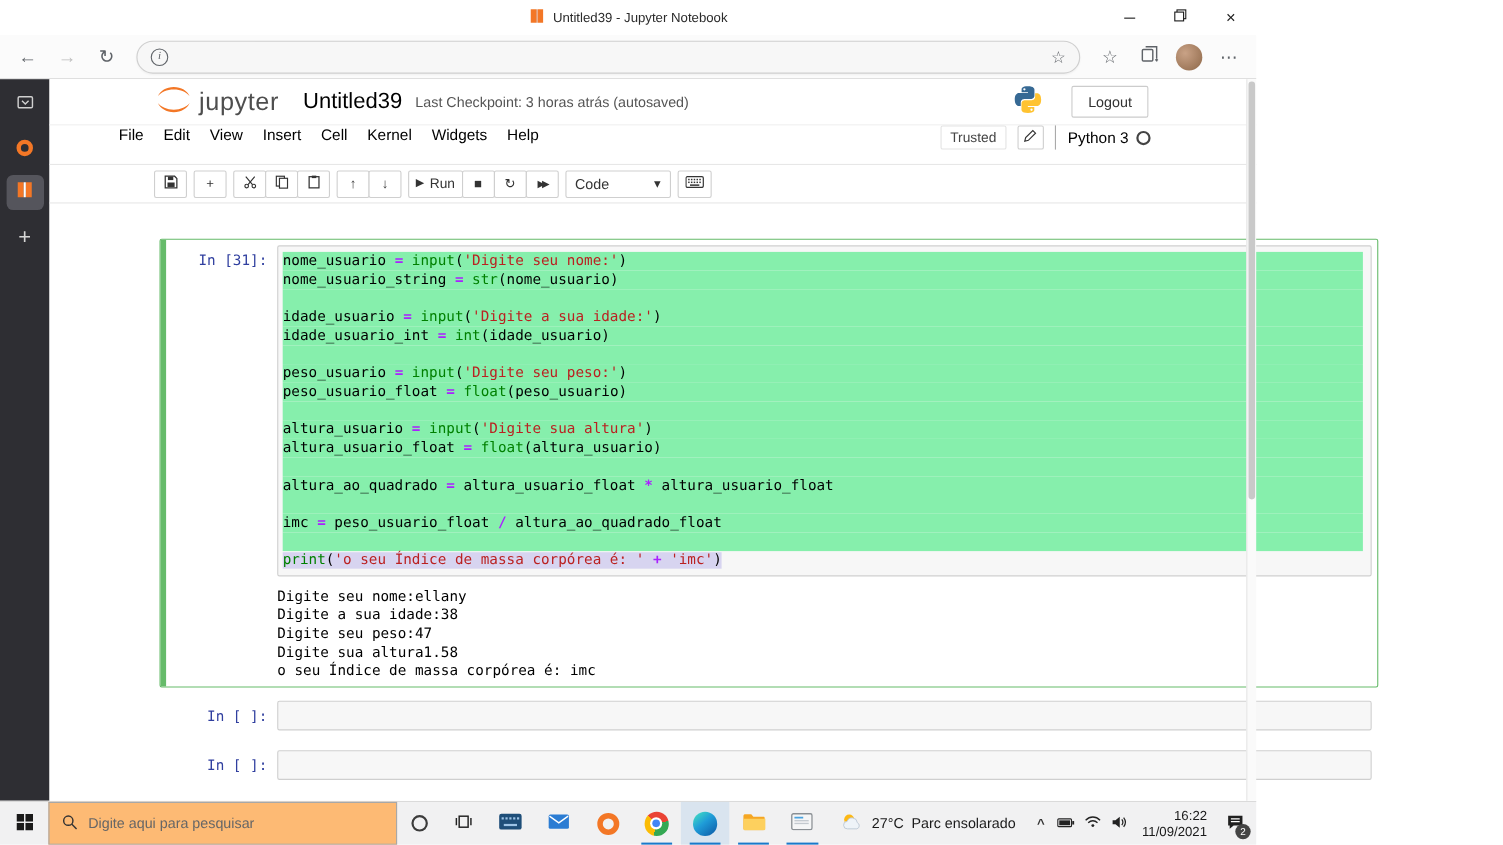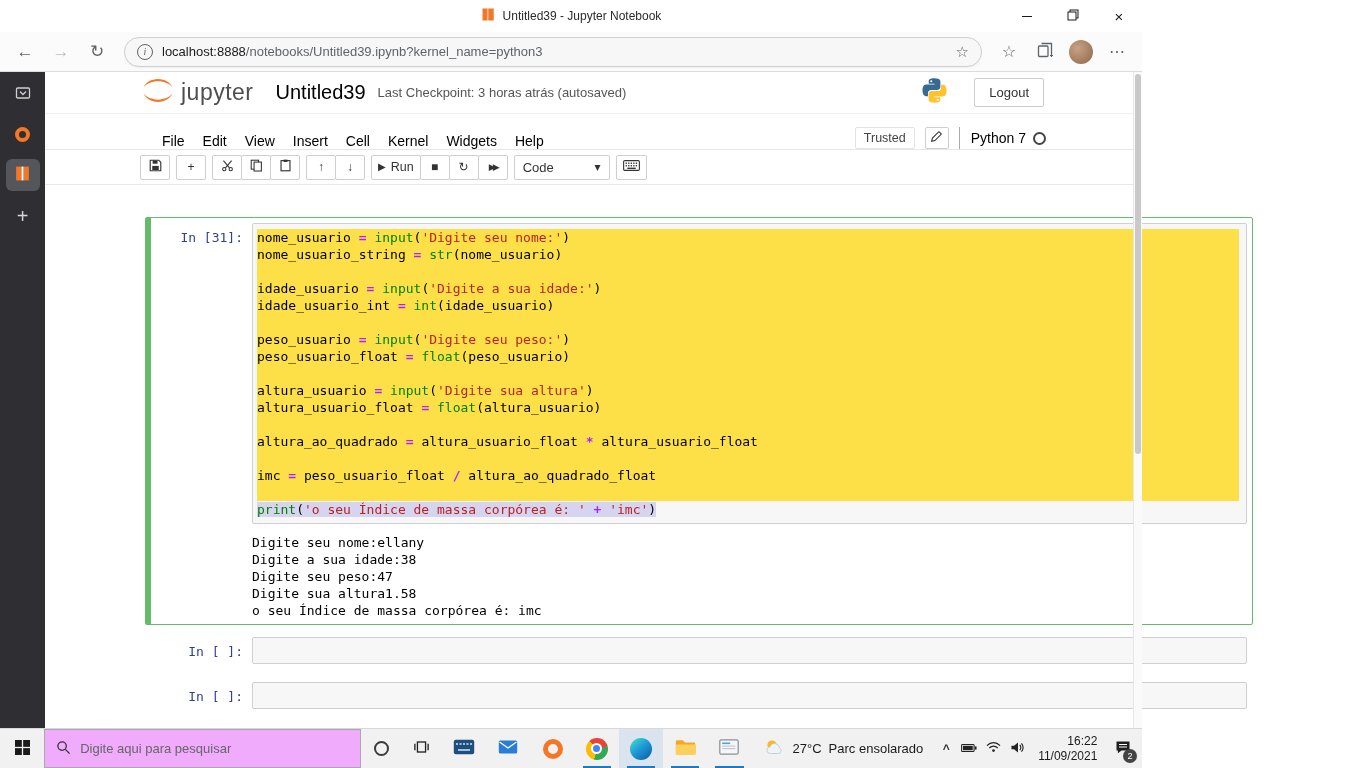--- a/index.html
+++ b/index.html
@@ -55,25 +55,25 @@
   .jp-header { height:42px; flex:none; display:flex; align-items:center;
                padding-left:95px; padding-right:98px; border-bottom:1px solid #f0f0f0; }
   .jlogo { display:flex; align-items:center; gap:5px; }
   .jlogo-text { font-size:23px; color:#4e4e4e; letter-spacing:.5px; }
   .nb-title { margin-left:22px; font-size:20px; color:#000; }
   .checkpoint { margin-left:12px; font-size:13px; color:#555; }
   .hdr-right { margin-left:auto; display:flex; align-items:center; gap:26px; }
   .logout-btn { font-size:13px; color:#333; background:#fff; border:1px solid #ccc;
                 border-radius:2px; padding:6px 14px; }
 
-  .jp-menubar { height:36px; flex:none; display:flex; align-items:flex-end;
-                padding-left:108px; padding-right:96px; border-bottom:1px solid #e7e7e7;
+  .jp-menubar { height:36px; flex:none; display:flex; align-items:flex-start;
+                padding-left:54px; padding-right:96px; border-bottom:1px solid #e7e7e7;
                 font-size:14px; }
   .menu-item { padding:0 9px; color:#000; }
-  .menubar-right { margin-left:auto; display:flex; align-items:center; gap:10px;margin-top:38px; }
+  .menubar-right { margin-left:auto; display:flex; align-items:center; gap:10px; }
   .trusted { font-size:12.5px; color:#444; border:1px solid #e3e3e3; border-radius:2px; padding:3px 8px; }
   .pencil-box { width:24px; height:22px; border:1px solid #cfcfcf; border-radius:2px;
                 display:flex; align-items:center; justify-content:center; }
   .kernel-ind { display:flex; align-items:center; gap:7px; border-left:1px solid #aaa;
                 padding-left:11px; height:22px; }
   .kernel-name { font-size:14px; color:#000; }
   .kernel-circle { width:13px; height:13px; border:2px solid #444; border-radius:50%; }
 
   .jp-toolbar { height:35px; flex:none; display:flex; align-items:center;
                 padding-left:95px; gap:6px; border-bottom:1px solid #e7e7e7; }
@@ -97,42 +97,42 @@
   .input-row, .output-row { display:flex; }
   .output-row { margin-top:7px; }
   .prompt { flex:none; width:101px; text-align:right; padding-right:9px; padding-top:6px;
             font-family:"DejaVu Sans Mono", monospace; font-size:13px; line-height:17px; color:#303f9f;
             white-space:pre; }
   .input-area { flex:1; border:1px solid #cfcfcf; border-radius:2px; background:#f7f7f7;
                 padding:5px 7px 5px 4px; }
   .input-area.empty { height:27px; }
   .cm-line { font-family:"DejaVu Sans Mono", monospace; font-size:13px; line-height:17px;
              min-height:17px; white-space:pre; }
-  .sel-full { background:#fde047; }
+  .sel-full { background:#86efac; }
   .sel-text { background:#d7d4f0; }
   .tk-n { color:#000; }
   .tk-o { color:#aa22ff; font-weight:bold; }
   .tk-b { color:#008000; }
   .tk-s { color:#ba2121; }
   .tk-p { color:#000; }
   .output-area { flex:1; padding-top:3px; }
   .output-area pre { font-family:"DejaVu Sans Mono", monospace; font-size:13px; line-height:17px;
                      color:#000; white-space:pre; }
 
   
   .pg-scroll { position:absolute; top:0; right:0; bottom:0; width:9px; background:#fafafa;
                border-left:1px solid #e6e6e6; }
   .pg-thumb { position:absolute; top:2px; left:1px; width:6px; height:380px; background:#c9c9c9; border-radius:3px; }
 
   
   .taskbar { height:40px; flex:none; background:#f1f1f2; border-top:1px solid #d8d8d8;
              display:flex; align-items:stretch; font-size:12px; color:#1a1a1a; }
   .tk-cell { display:flex; align-items:center; justify-content:center; }
   .start { width:48px; }
-  .tsearch { width:342px; background:#f0abfc; border:1px solid #a8a8a8; display:flex; align-items:center;
+  .tsearch { width:342px; background:#fdba74; border:1px solid #a8a8a8; display:flex; align-items:center;
              padding:0 11px; gap:9px; }
   .tsearch-text { font-size:13px; color:#666; white-space:nowrap; }
   .tk-btn { width:44px; }
   .cortana-ring { width:15px; height:15px; border:2px solid #3c3c3c; border-radius:50%; }
   .app { width:48px; position:relative; }
   .app.running::after { content:""; position:absolute; left:8px; right:8px; bottom:0; height:2px; background:#1979ca; }
   .app.active { background:#d9e4ef; }
   .jring { width:20px; height:20px; border:5px solid #f37726; border-radius:50%; }
   .chrome { width:22px; height:22px; border-radius:50%; display:flex; align-items:center; justify-content:center;
             background:conic-gradient(from -45deg, #ea4335 0 120deg, #34a853 120deg 240deg, #fbbc05 240deg 360deg); }
@@ -192,21 +192,20 @@
         <span>←</span>
       </div>
     <div class="nav-btn disabled">
         <span>→</span>
       </div>
     <div class="nav-btn">
         <span>↻</span>
       </div>
     <div class="url-bar">
       <span class="site-info">i</span>
-      <span class="url-text"><span class="url-host">localhost:8888</span><span class="url-path">/notebooks/Untitled39.ipynb?kernel_name=python3</span></span>
       <span class="urlbar-right">☆</span>
     </div>
     <div class="tb-icon-btn">
         <span>☆</span>
       </div>
     <div class="tb-icon-btn">
       <span>
         <svg width="16" height="16" viewBox="0 0 16 16">
             <rect x="1.5" y="4" width="9.5" height="10.5" rx="1" fill="none" stroke="#5f6368" stroke-width="1.3"></rect>
             <path d="M4.5 1.5h10v10.5" fill="none" stroke="#5f6368" stroke-width="1.3"></path>
@@ -290,21 +289,21 @@
         <div class="menubar-right">
           <span class="trusted">Trusted</span>
           <span class="pencil-box">
             <span>
               <svg width="13" height="13" viewBox="0 0 16 16">
                   <path d="M2 14l1-4 8-8 3 3-8 8z" fill="none" stroke="#333" stroke-width="1.3"></path>
                 </svg>
             </span>
           </span>
           <span class="kernel-ind">
-            <span class="kernel-name">Python 7</span>
+            <span class="kernel-name">Python 3</span>
             <span class="kernel-circle"></span>
           </span>
         </div>
       </div>
 
       <div class="jp-toolbar">
         <div class="jbtn">
           <span>
             <svg width="13" height="13" viewBox="0 0 16 16">
                 <path d="M1.5 1.5h10.5l2.5 2.5v10.5H1.5z" fill="none" stroke="#333" stroke-width="1.4"></path>

